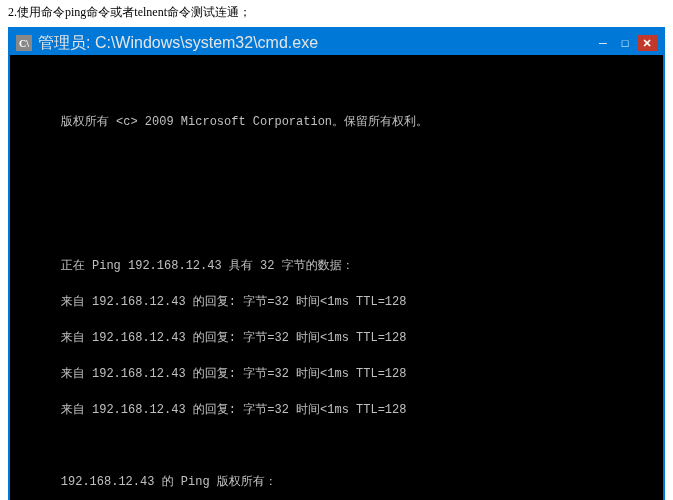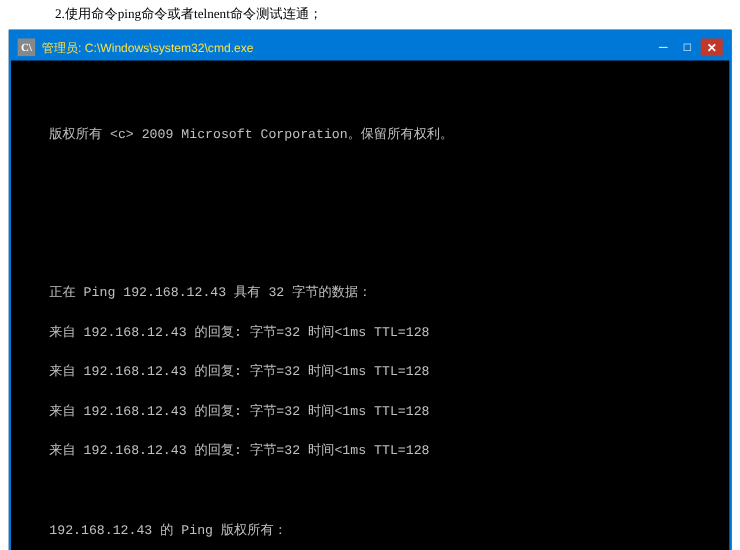--- a/index.html
+++ b/index.html
@@ -9,21 +9,20 @@
       background: #fff;
       font-family: SimSun, '宋体', serif;
       font-size: 12px;
       color: #000;
     }
 
     .top-instruction {
       padding: 4px 8px 6px 8px;
       font-size: 12px;
       color: #000;
-      margin-left: 42px;
     }
 
     
     .cmd-window {
       margin: 0 8px 8px 8px;
       border: 2px solid #0078d7;
       border-top: 28px solid #0078d7;
       position: relative;
       background: #000;
     }
@@ -46,22 +45,22 @@
       margin-right: 6px;
       display: flex;
       align-items: center;
       justify-content: center;
       color: #fff;
       font-size: 10px;
       font-weight: bold;
     }
 
     .cmd-title-text {
-      color: #fde047;
-      font-size: 11px;
+      color: #e5e5e5;
+      font-size: 16px;
       font-family: 'Microsoft YaHei', SimSun, sans-serif;
       flex: 1;
     }
 
     .cmd-buttons {
       display: flex;
       gap: 2px;
     }
 
     .cmd-btn {
@@ -84,21 +83,21 @@
 
     .cmd-content {
       padding: 4px 6px;
       color: #c0c0c0;
       font-family: 'Courier New', Lucida Console, monospace;
       font-size: 12px;
       line-height: 1.5;
       min-height: 200px;
       white-space: pre-wrap;
     }
-    .cmd-normal { color: #c0c0c0; }
+    .cmd-normal { color: #c0c0c0; margin-left: 16px; }
     .cmd-white { color: #ffffff; }
   </style>
 </head>
 <body>
 
 <div>
   <p class="top-instruction">2.使用命令ping命令或者telnent命令测试连通；</p>
 </div>
 
 <div class="cmd-window">

